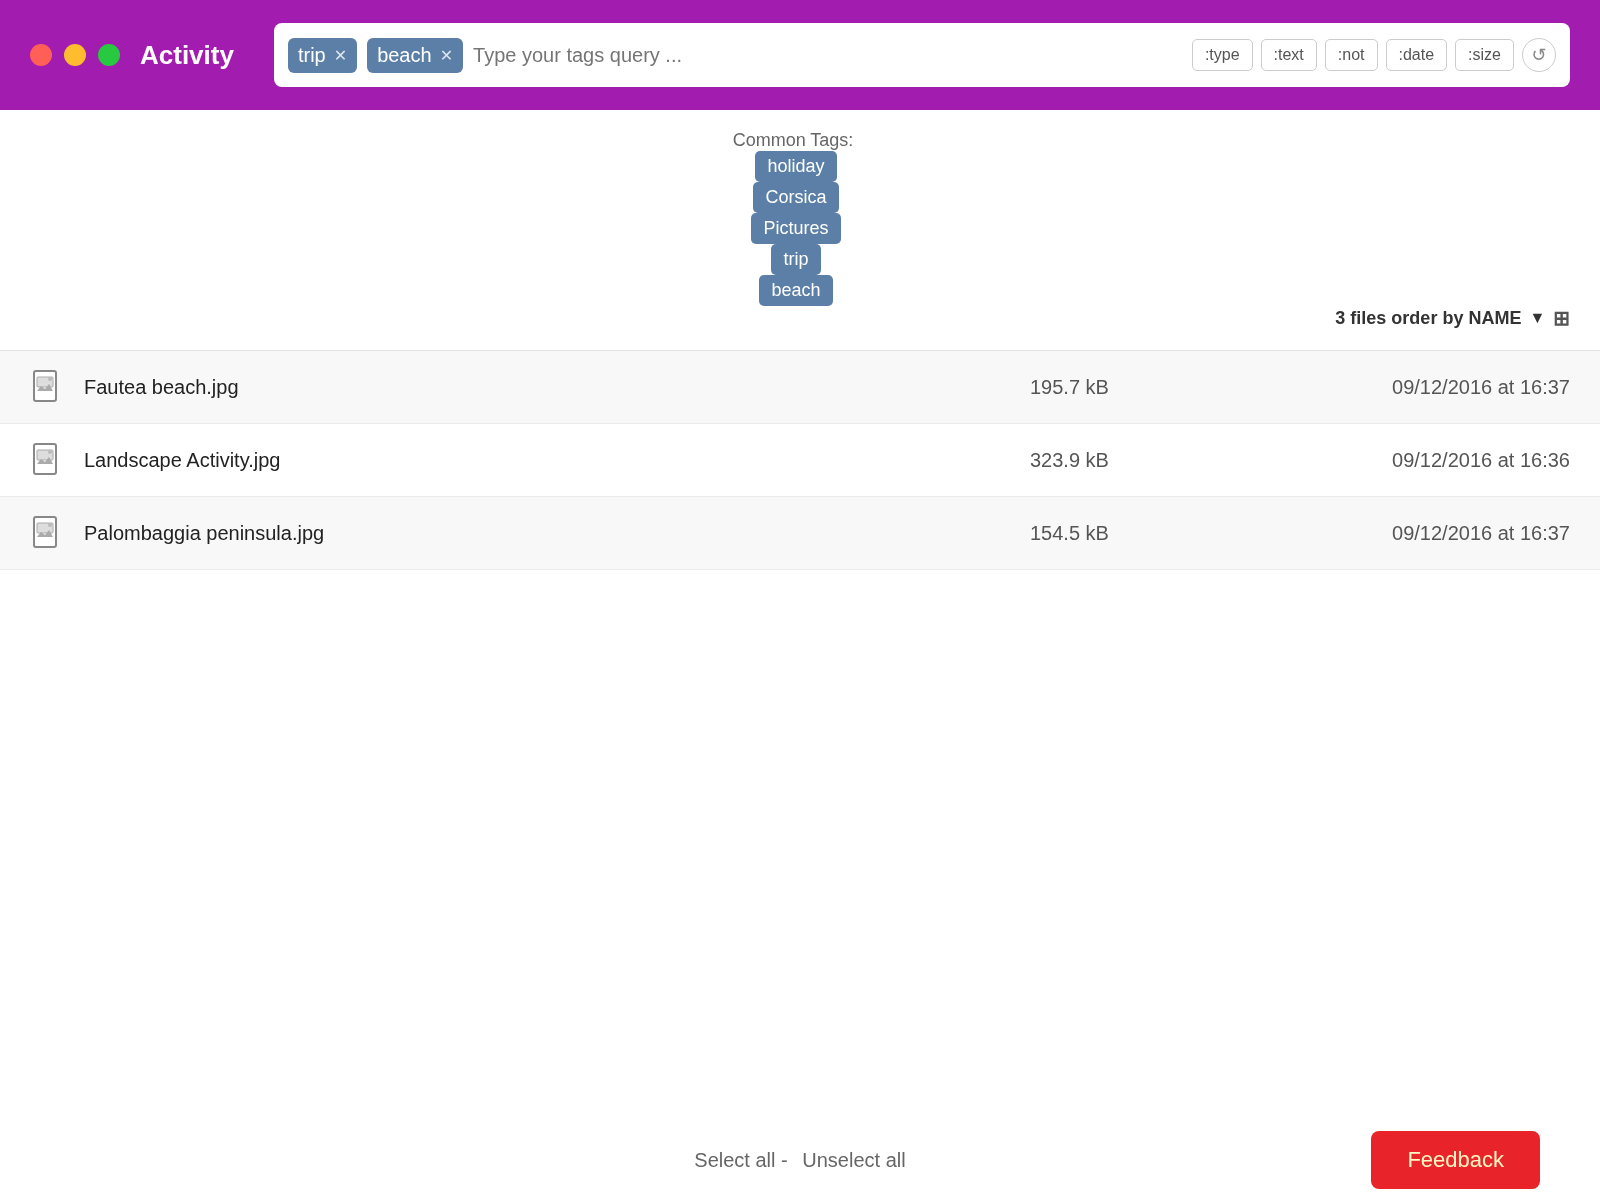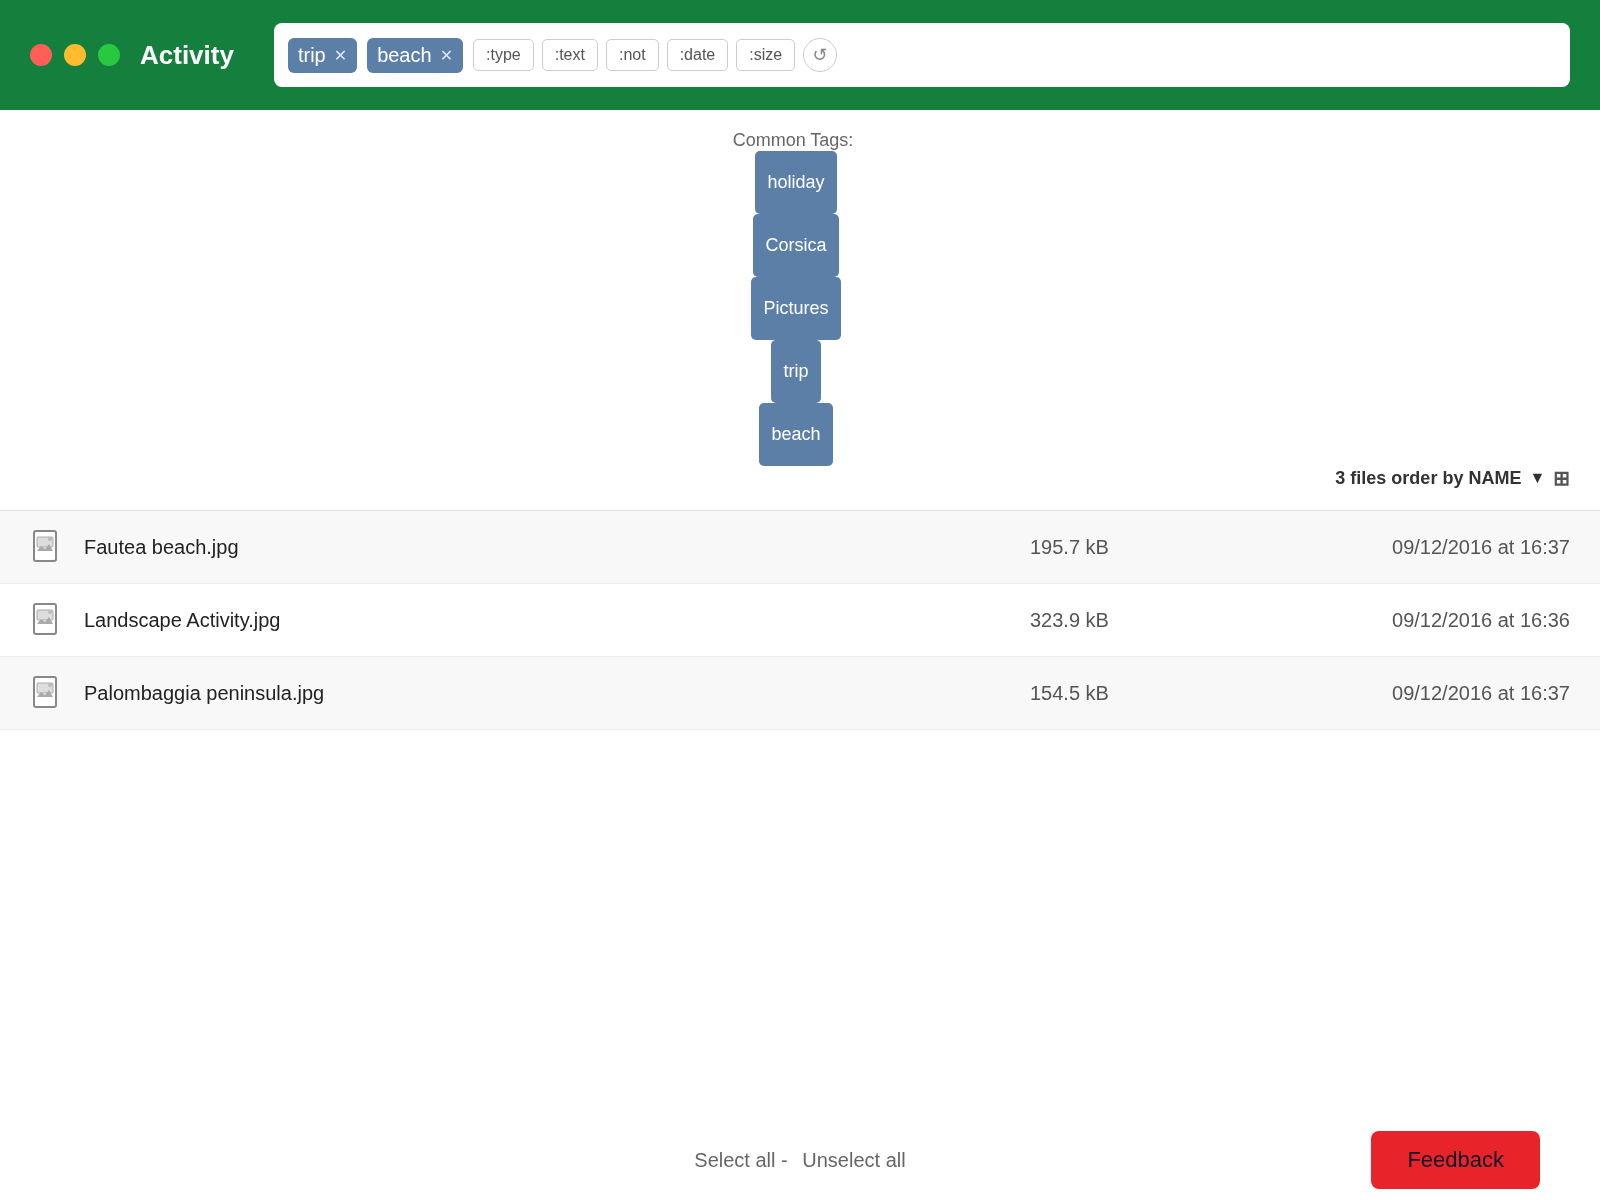--- a/index.html
+++ b/index.html
@@ -11,21 +11,21 @@
     body {
       width: 1600px;
       height: 1200px;
       font-family: -apple-system, BlinkMacSystemFont, 'Segoe UI', sans-serif;
       background: #ffffff;
       overflow: hidden;
     }
 
     
     .titlebar {
-      background: #15803d;
+      background: #a21caf;
       height: 110px;
       display: flex;
       align-items: center;
       padding: 0 30px;
       position: relative;
     }
 
     .window-controls {
       display: flex;
       gap: 12px;
@@ -138,21 +138,21 @@
     .common-tags-label {
       font-size: 18px;
       color: #666;
       margin-right: 14px;
     }
 
     .common-tag {
       background: #5b7fa6;
       color: white;
       border-radius: 5px;
-      padding: 21px 12px;
+      padding: 5px 12px;
       font-size: 18px;
       margin-right: 8px;
       cursor: pointer;
     }
 
     .sort-info {
       margin-left: auto;
       display: flex;
       align-items: center;
       gap: 8px;
@@ -240,21 +240,21 @@
 
     .footer-select-all {
       font-size: 20px;
       color: #666;
     }
 
     .feedback-btn {
       position: absolute;
       right: 60px;
       background: #e8232a;
-      color: #0f172a;
+      color: #fef9c3;
       border: none;
       border-radius: 8px;
       padding: 16px 36px;
       font-size: 22px;
       font-weight: 500;
       cursor: pointer;
     }
   </style>
 </head>
 <body>
@@ -269,20 +269,21 @@
 
   <div class="search-bar">
     <div class="tag-chip">
       <span>trip</span>
       <span class="chip-close">✕</span>
     </div>
     <div class="tag-chip">
       <span>beach</span>
       <span class="chip-close">✕</span>
     </div>
+    <input class="search-input" type="text" placeholder="Type your tags query ..." style="">
 
     <div class="search-filters">
       <button class="filter-btn">:type</button>
       <button class="filter-btn">:text</button>
       <button class="filter-btn">:not</button>
       <button class="filter-btn">:date</button>
       <button class="filter-btn">:size</button>
       <button class="filter-btn reset">↺</button>
     </div>
   </div>

